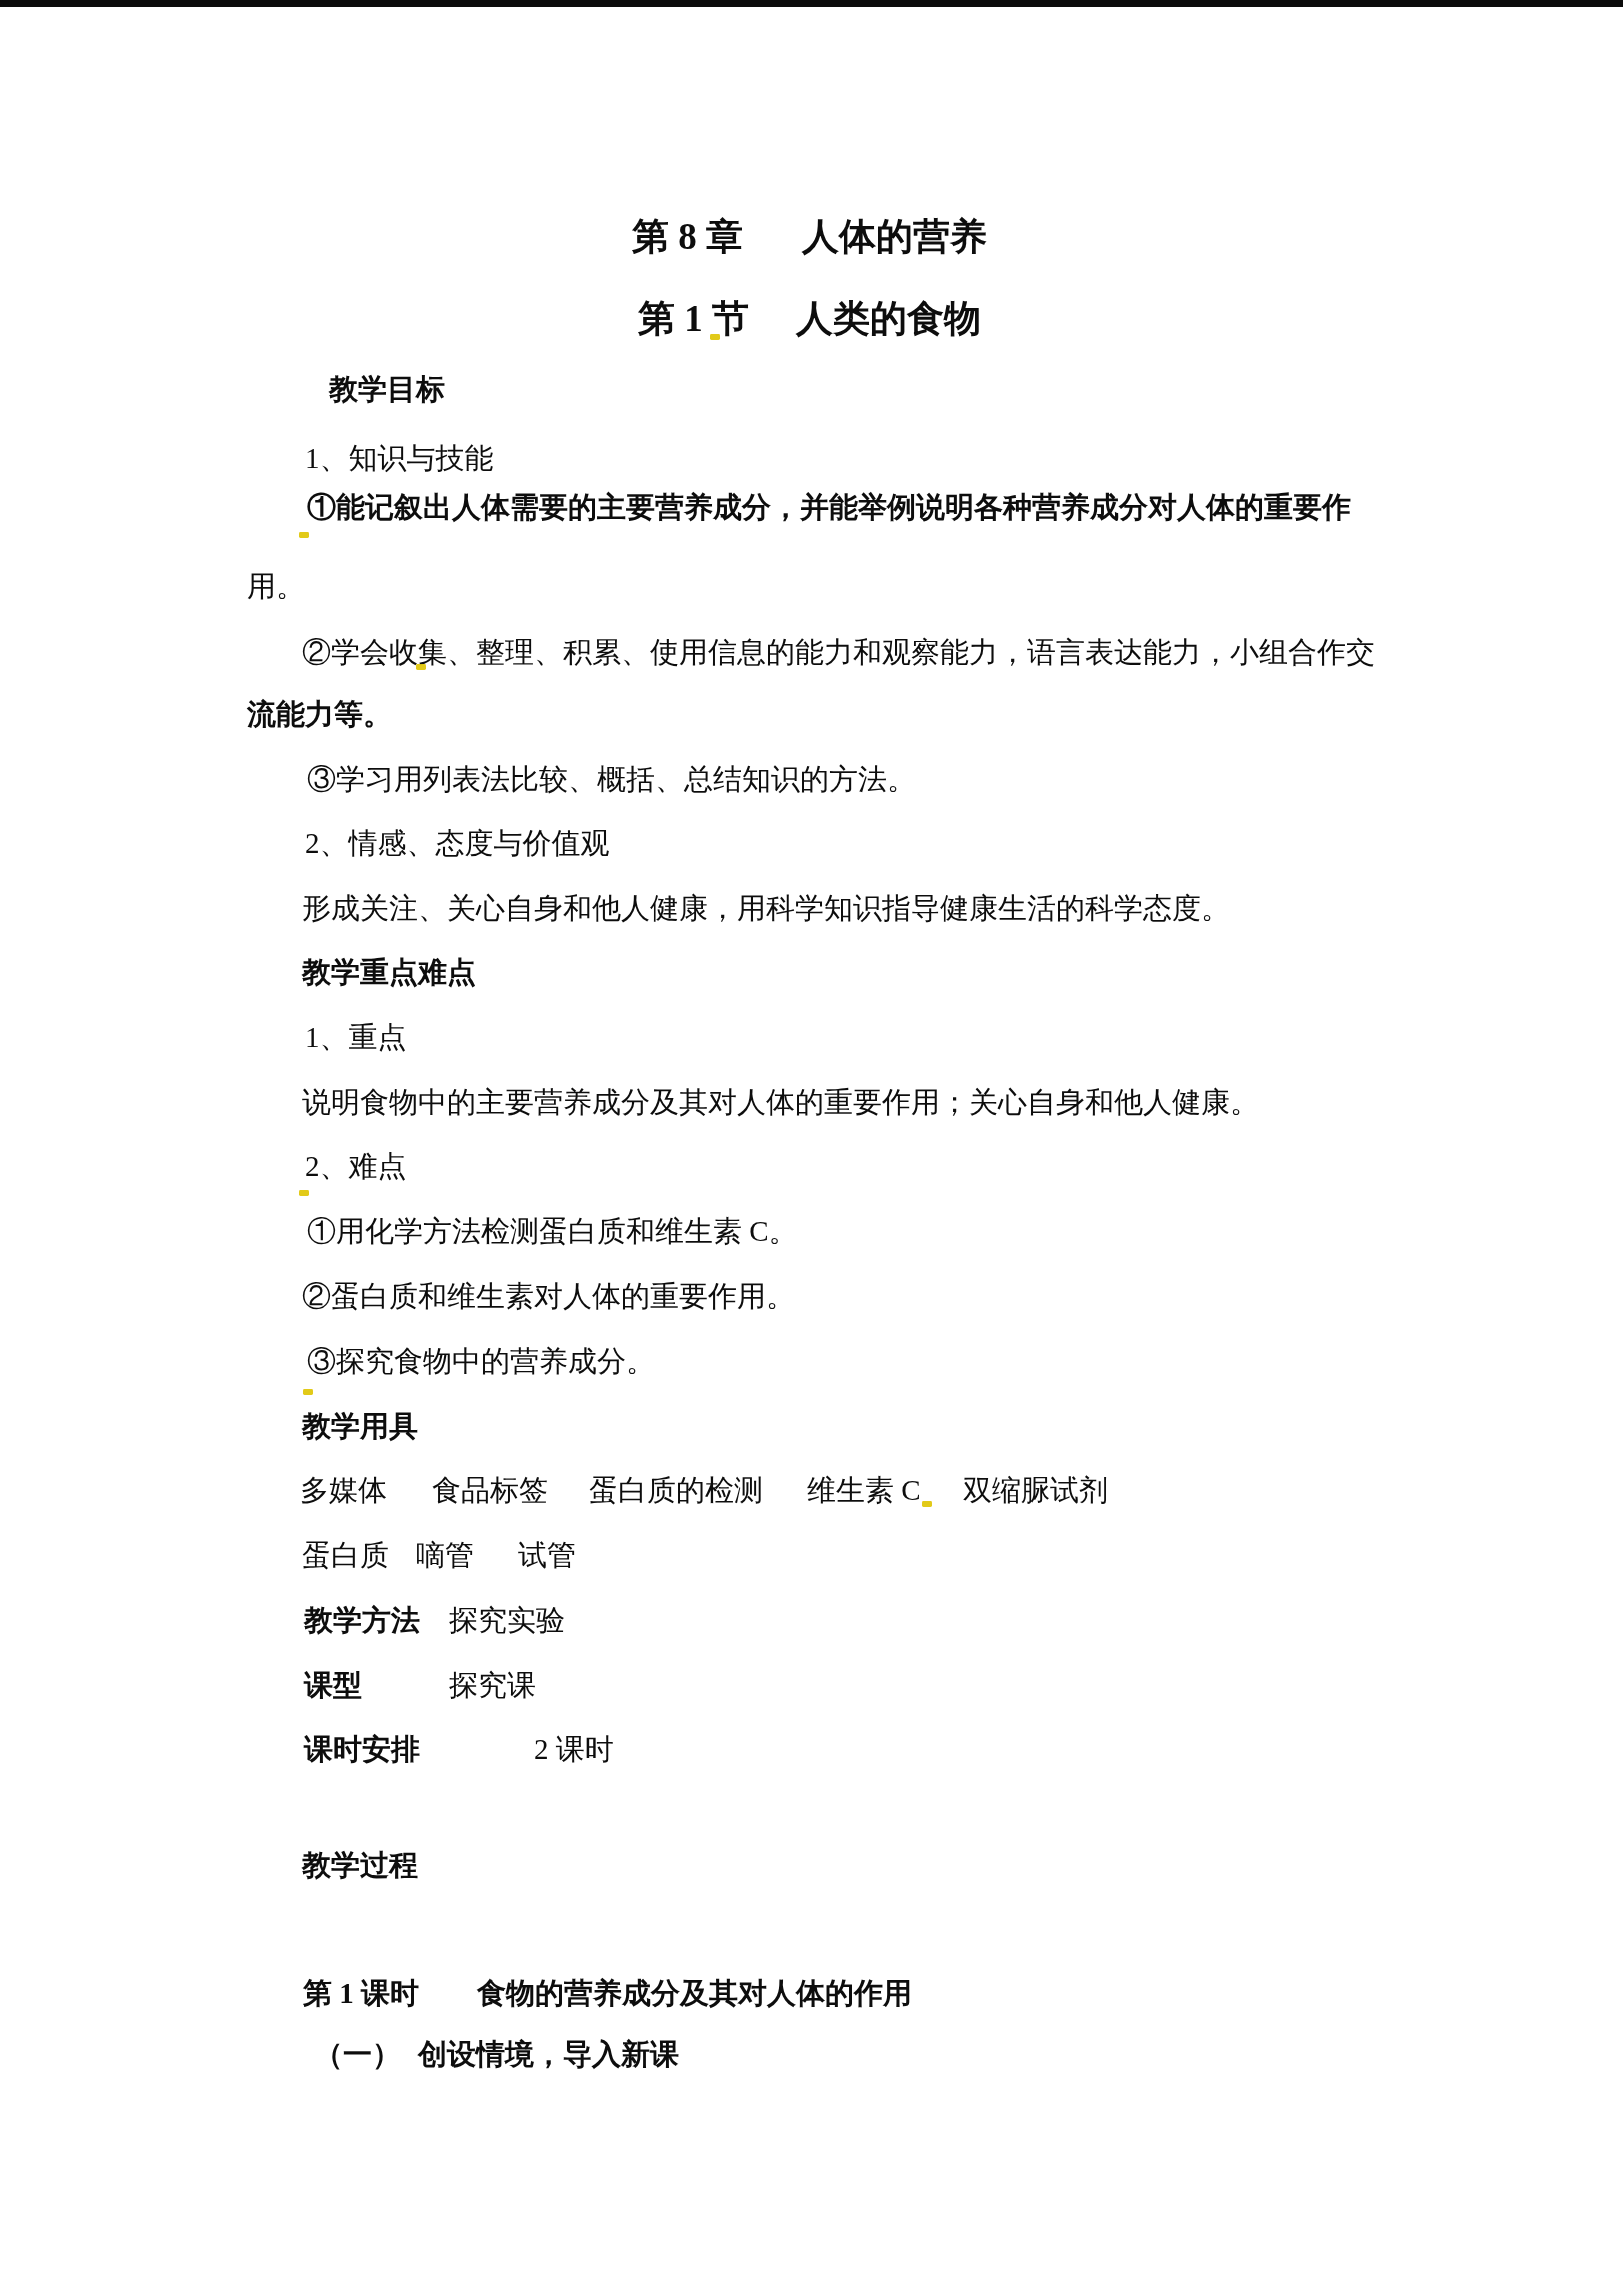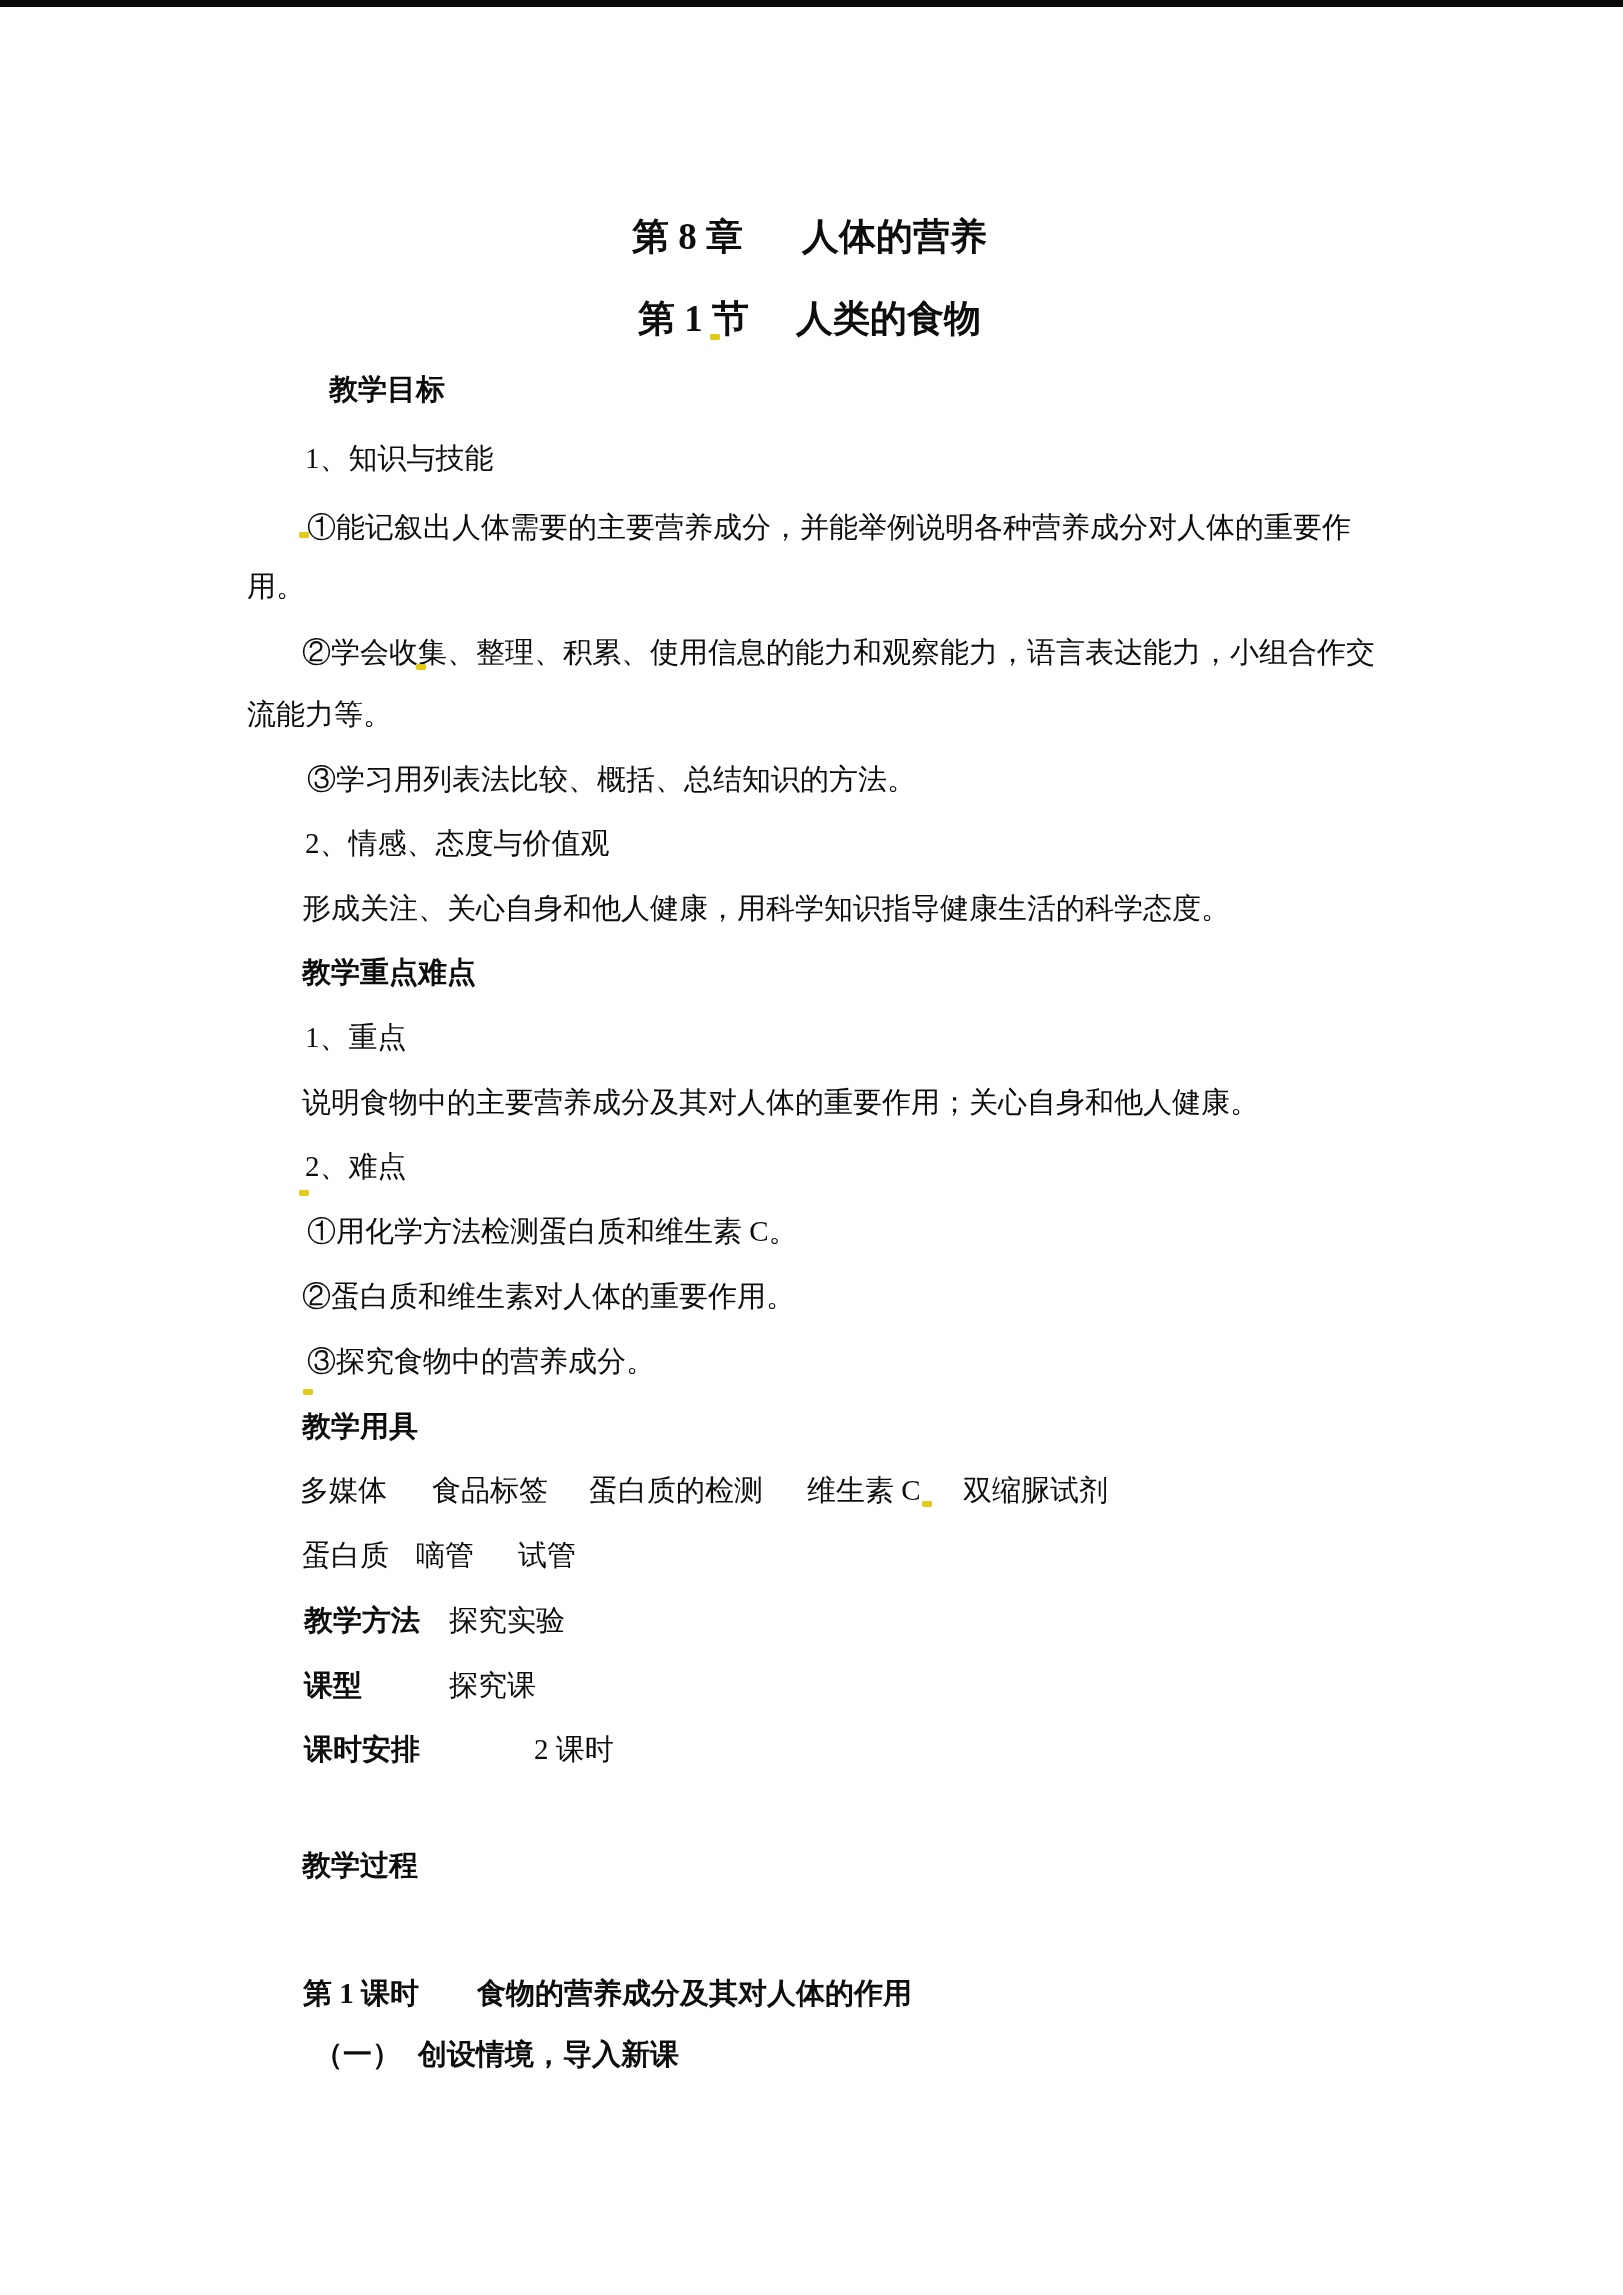--- a/index.html
+++ b/index.html
@@ -45,24 +45,24 @@
 </head>
 <body>
 
 <div class="page" style="background: rgb(255, 255, 255); color: rgb(13, 13, 13);">
   <div class="top-bar" style="background: rgb(11, 11, 11);"></div>
   <div id="doc">
       <div class="line sz-t" style="top: 217px;"><span class="seg bold" style="left: 632px;">第 8 章</span><span class="seg bold" style="left: 802px;">人体的营养</span></div>
       <div class="line sz-t" style="top: 299px;"><span class="seg bold" style="left: 638px;">第 1 节</span><span class="seg bold" style="left: 796px;">人类的食物</span></div>
       <div class="line sz-n" style="top: 374px;"><span class="seg bold" style="left: 329px;">教学目标</span></div>
       <div class="line sz-n" style="top: 443px;"><span class="seg" style="left: 305px;">1、知识与技能</span></div>
-      <div class="line sz-n" style="top: 512px;"><span class="seg" style="left: 307px;">①能记叙出人体需要的主要营养成分，并能举例说明各种营养成分对人体的重要作</span></div>
+      <div class="line sz-n" style="top: 492px; font-weight: bold;"><span class="seg" style="left: 307px;">①能记叙出人体需要的主要营养成分，并能举例说明各种营养成分对人体的重要作</span></div>
       <div class="line sz-n" style="top: 571px;"><span class="seg" style="left: 247px;">用。</span></div>
       <div class="line sz-n" style="top: 637px;"><span class="seg" style="left: 302px;">②学会收集、整理、积累、使用信息的能力和观察能力，语言表达能力，小组合作交</span></div>
-      <div class="line sz-n" style="top: 699px;"><span class="seg" style="left: 247px;">流能力等。</span></div>
+      <div class="line sz-n" style="top: 699px; font-weight: bold;"><span class="seg" style="left: 247px;">流能力等。</span></div>
       <div class="line sz-n" style="top: 764px;"><span class="seg" style="left: 307px;">③学习用列表法比较、概括、总结知识的方法。</span></div>
       <div class="line sz-n" style="top: 828px;"><span class="seg" style="left: 305px;">2、情感、态度与价值观</span></div>
       <div class="line sz-n" style="top: 893px;"><span class="seg" style="left: 302px;">形成关注、关心自身和他人健康，用科学知识指导健康生活的科学态度。</span></div>
       <div class="line sz-n" style="top: 957px;"><span class="seg bold" style="left: 302px;">教学重点难点</span></div>
       <div class="line sz-n" style="top: 1022px;"><span class="seg" style="left: 305px;">1、重点</span></div>
       <div class="line sz-n" style="top: 1087px;"><span class="seg" style="left: 302px;">说明食物中的主要营养成分及其对人体的重要作用；关心自身和他人健康。</span></div>
       <div class="line sz-n" style="top: 1151px;"><span class="seg" style="left: 305px;">2、难点</span></div>
       <div class="line sz-n" style="top: 1216px;"><span class="seg" style="left: 307px;">①用化学方法检测蛋白质和维生素 C。</span></div>
       <div class="line sz-n" style="top: 1281px;"><span class="seg" style="left: 302px;">②蛋白质和维生素对人体的重要作用。</span></div>
       <div class="line sz-n" style="top: 1346px;"><span class="seg" style="left: 307px;">③探究食物中的营养成分。</span></div>

